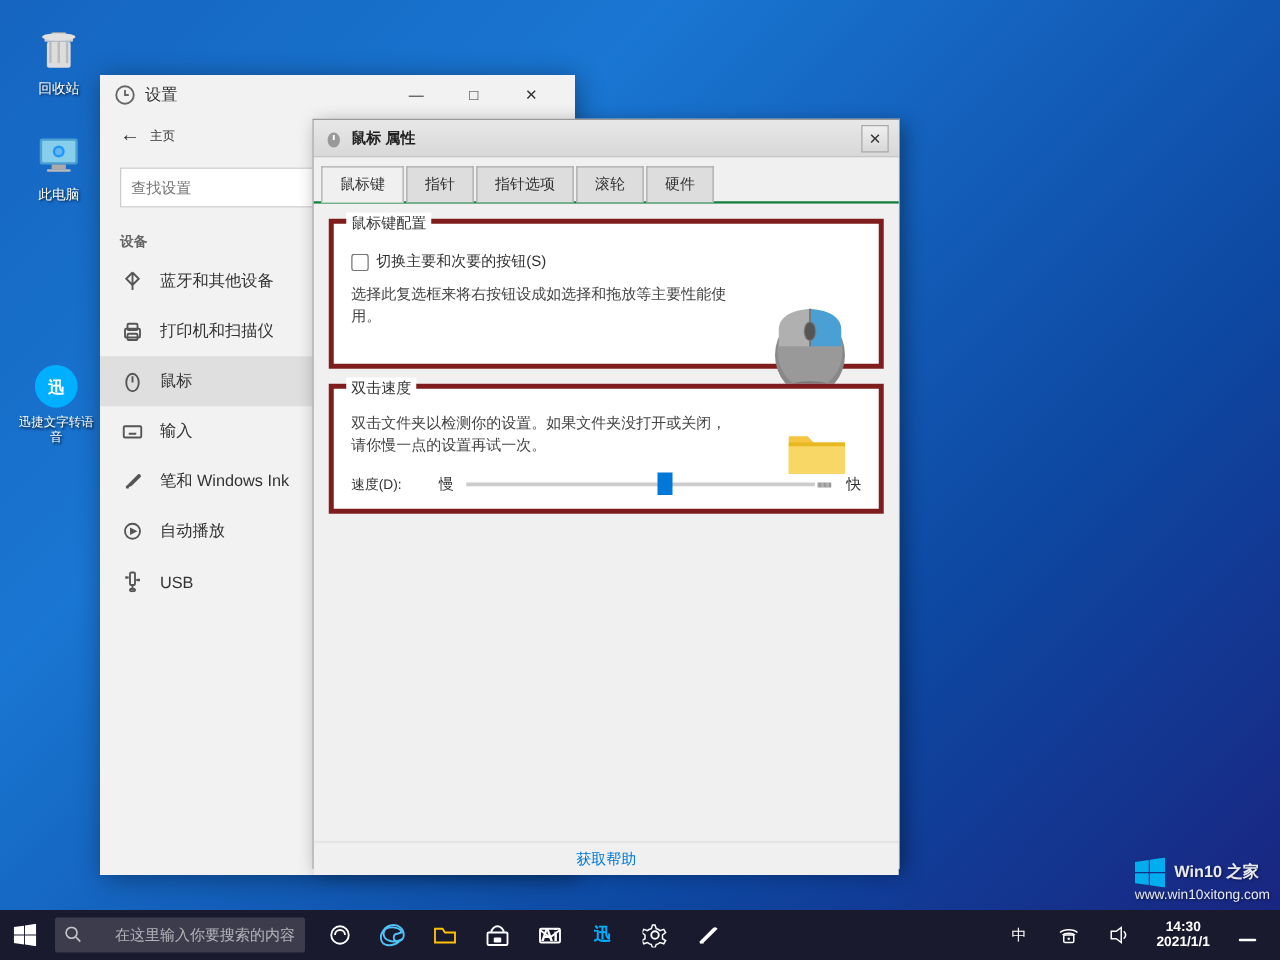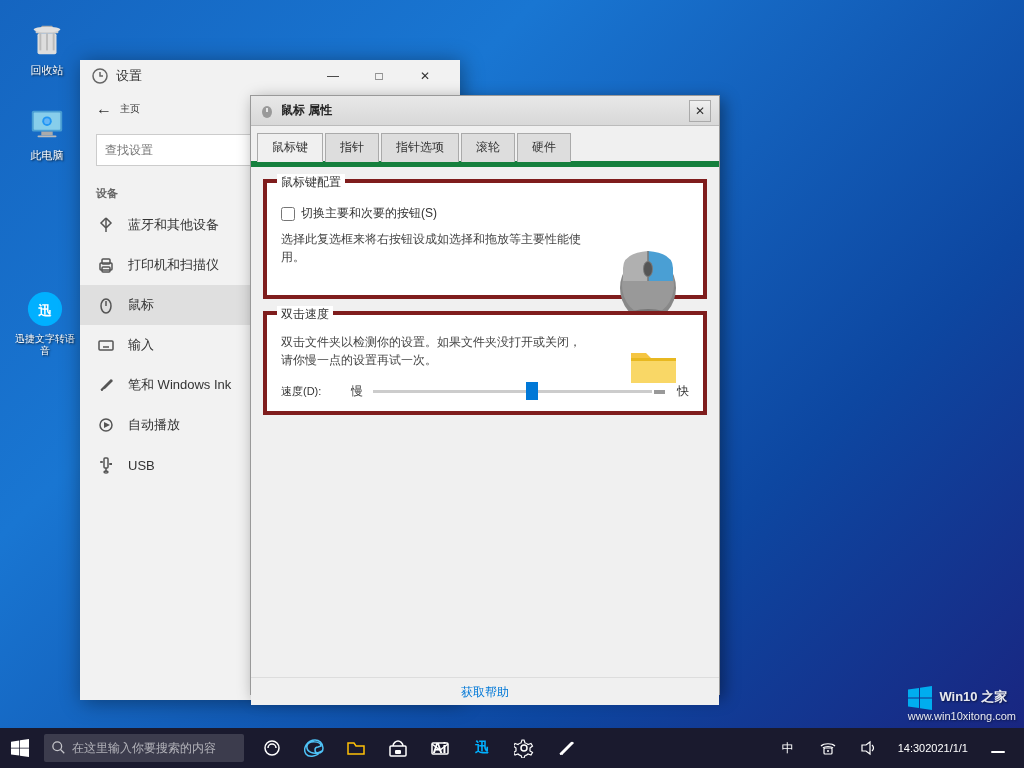--- a/index.html
+++ b/index.html
@@ -82,20 +82,21 @@
       display: flex;
       align-items: center;
       background: rgba(255,255,255,0.15);
       border: none;
       height: 28px;
       width: 200px;
       padding: 0 8px;
       margin-left: 4px;
       border-radius: 2px;
       cursor: text;
+      gap: 20px;
     }
     .taskbar-search input {
       background: transparent;
       border: none;
       outline: none;
       color: rgba(255,255,255,0.7);
       font-size: 12px;
       width: 160px;
       font-family: 'Microsoft YaHei', sans-serif;
     }
@@ -312,21 +313,21 @@
       cursor: pointer;
       font-size: 12px;
       color: #333;
     }
 
     
     .dialog-tabs {
       display: flex;
       padding: 6px 6px 0;
       background: #f0f0f0;
-      border-bottom: 6px solid #15803d;
+      border-bottom: 2px solid #15803d;
     }
     .dialog-tab {
       padding: 5px 14px;
       font-size: 12px;
       color: #333;
       cursor: pointer;
       background: #ddd;
       border: 1px solid #aaa;
       border-bottom: none;
       margin-right: 2px;
@@ -502,28 +503,29 @@
     .get-help-link a {
       font-size: 12px;
       color: #0078d7;
       text-decoration: none;
       cursor: pointer;
     }
 
     
     .taskbar-time {
       display: flex;
-      flex-direction: row;
+      flex-direction: column;
       align-items: center;
       color: white;
       font-size: 11px;
       padding: 0 8px;
       cursor: pointer;
       height: 40px;
       justify-content: center;
+      font-weight: bold;
     }
 
     .ai-text {
       position: absolute;
       bottom: 0;
       left: 418px;
       width: 43px;
       height: 40px;
       display: flex;
       align-items: center;

